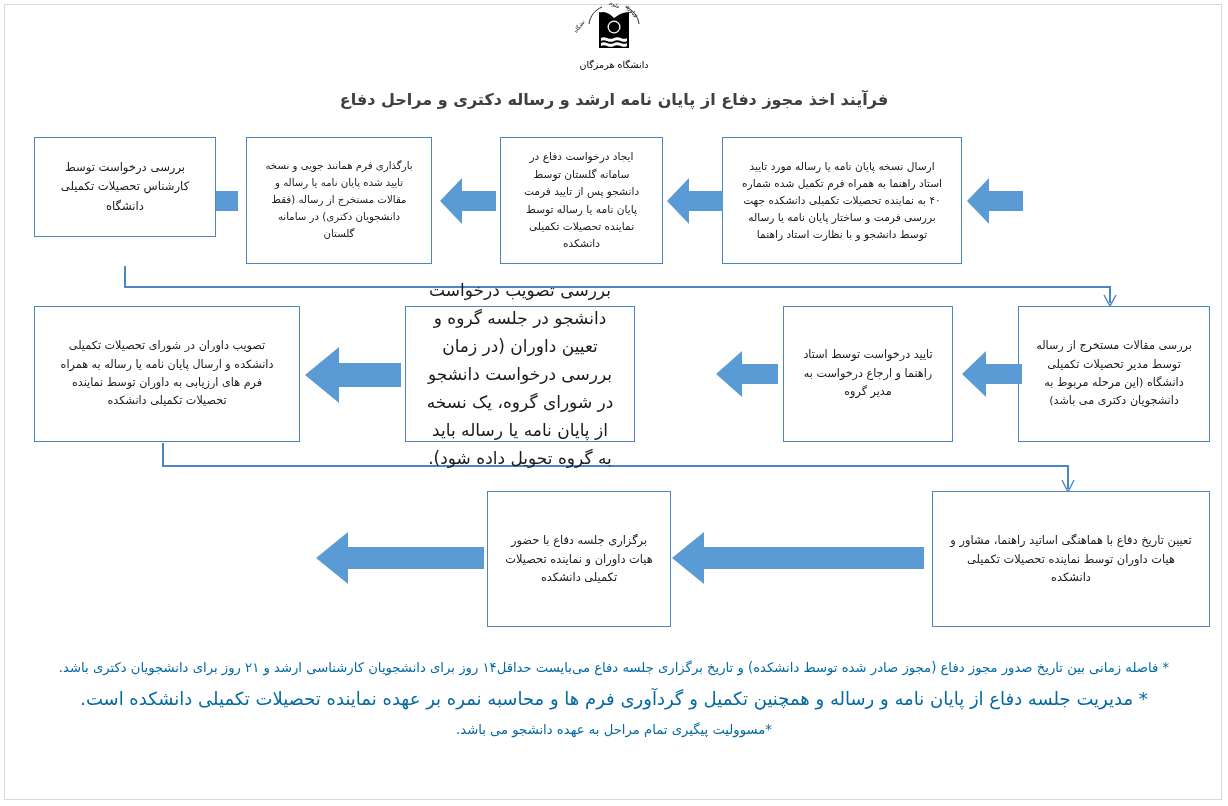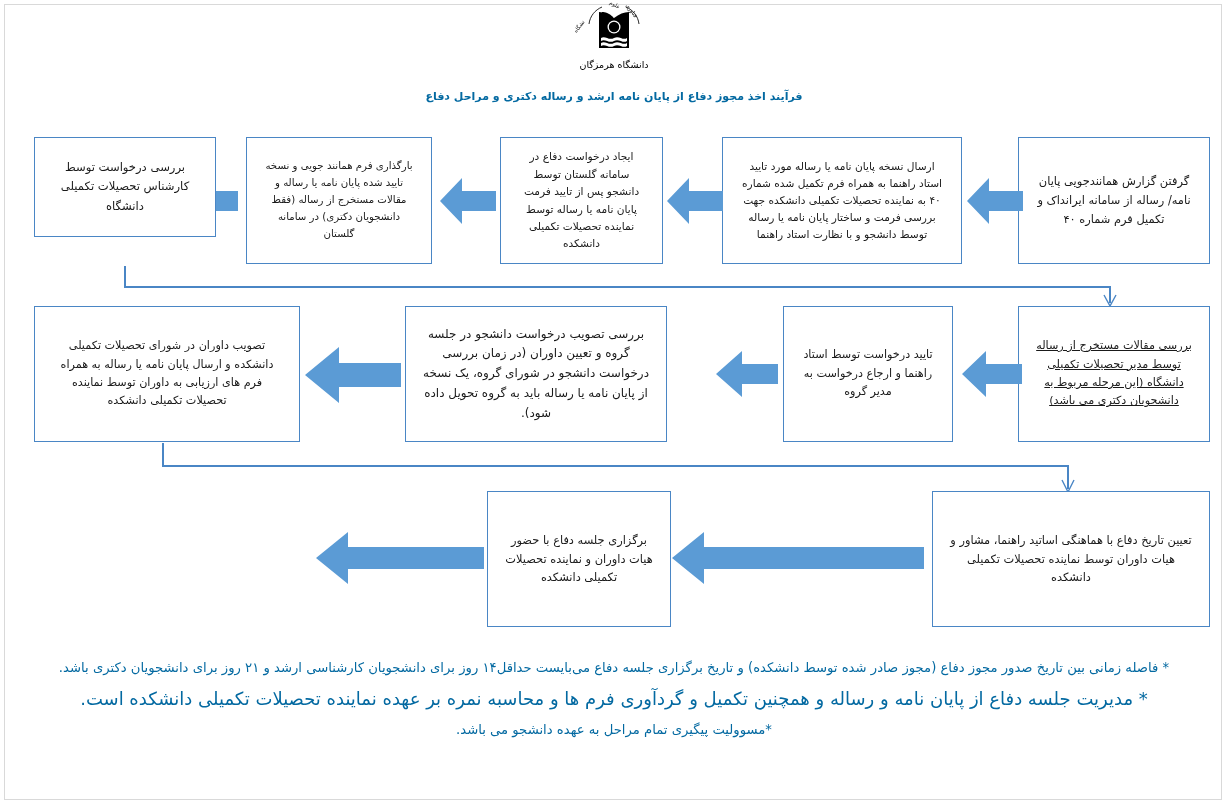--- a/index.html
+++ b/index.html
@@ -24,21 +24,21 @@
   .logo-mark{position:relative;width:78px;height:56px;}
   .logo-mark svg{display:block;}
   .logo-caption{
     font-size:9.5px;color:#000;margin-top:1px;letter-spacing:.2px;
     font-family:"DejaVu Sans","Liberation Sans",sans-serif;white-space:nowrap;
   }
 
   .doc-title{
     position:absolute;left:0;top:90px;width:1228px;
     text-align:center;
-    font-size:11px;font-weight:bold;color:#0369a1;
+    font-size:16px;font-weight:bold;color:#404040;
     letter-spacing:.1px;
     font-family:"DejaVu Sans","Liberation Sans",sans-serif;
   }
 
   
   .node{
     position:absolute;
     border:1.2px solid #4a86c5;
     background:#ffffff;
     box-sizing:border-box;
@@ -114,23 +114,20 @@
       <path d="M125 266 L125 287 L1110 287 L1110 303"></path>
       <path d="M1104 295 L1110 306 L1116 295" stroke-width="1.4"></path>
     </g>
 
     <g stroke="#4a86c5" stroke-width="2" fill="none">
       <path d="M163 443 L163 466 L1068 466 L1068 489"></path>
       <path d="M1062 480 L1068 492 L1074 480" stroke-width="1.4"></path>
     </g>
   </svg>
 
-  <div class="node" style="left:1018px;top:137px;width:192px;height:127px;font-size:11.4px;">
-    <span>گرفتن گزارش همانندجویی  پایان نامه/ رساله از سامانه ایرانداک و تکمیل فرم شماره ۴۰</span>
-  </div>
 
   <div class="arrow-left" style="left:967px;top:178px;">
     <svg width="56" height="46" viewBox="0 0 56 46" xmlns="http://www.w3.org/2000/svg">
       <path d="M56 13 L22 13 L22 0 L0 23 L22 46 L22 33 L56 33 Z" fill="#5b9bd5"></path>
     </svg>
   </div>
 
   <div class="node" style="left:722px;top:137px;width:240px;height:127px;font-size:10.6px;line-height:1.62;">
     <span>ارسال نسخه پایان نامه یا رساله مورد تایید استاد راهنما به همراه فرم تکمیل شده شماره ۴۰ به نماینده تحصیلات تکمیلی دانشکده جهت بررسی فرمت و ساختار پایان نامه یا رساله توسط دانشجو و با نظارت استاد راهنما</span>
   </div>
@@ -158,41 +155,41 @@
   <div class="arrow-left" style="left:182px;top:178px;">
     <svg width="56" height="46" viewBox="0 0 56 46" xmlns="http://www.w3.org/2000/svg">
       <path d="M56 13 L22 13 L22 0 L0 23 L22 46 L22 33 L56 33 Z" fill="#5b9bd5"></path>
     </svg>
   </div>
 
   <div class="node" style="left:34px;top:137px;width:182px;height:100px;font-size:11.6px;">
     <span>بررسی درخواست توسط کارشناس تحصیلات تکمیلی دانشگاه</span>
   </div>
 
-  <div class="node" style="left:1018px;top:306px;width:192px;height:136px;font-size:11.2px;text-decoration:underline;">
+  <div class="node" style="left:1018px;top:306px;width:192px;height:136px;font-size:11.2px;">
     <span>بررسی مقالات مستخرج از رساله توسط مدیر تحصیلات تکمیلی دانشگاه (این مرحله مربوط به دانشجویان دکتری می باشد)</span>
   </div>
 
   <div class="arrow-left" style="left:962px;top:351px;">
     <svg width="60" height="46" viewBox="0 0 60 46" xmlns="http://www.w3.org/2000/svg">
       <path d="M60 13 L24 13 L24 0 L0 23 L24 46 L24 33 L60 33 Z" fill="#5b9bd5"></path>
     </svg>
   </div>
 
   <div class="node" style="left:783px;top:306px;width:170px;height:136px;font-size:11.2px;">
     <span>تایید درخواست توسط استاد راهنما و ارجاع درخواست به مدیر گروه</span>
   </div>
 
   <div class="arrow-left" style="left:716px;top:351px;">
     <svg width="62" height="46" viewBox="0 0 62 46" xmlns="http://www.w3.org/2000/svg">
       <path d="M62 13 L26 13 L26 0 L0 23 L26 46 L26 33 L62 33 Z" fill="#5b9bd5"></path>
     </svg>
   </div>
 
-  <div class="node" style="left:405px;top:306px;width:262px;height:136px;font-size:12px;">
+  <div class="node" style="left:405px;top:306px;width:230px;height:136px;font-size:17px;">
     <span>بررسی تصویب درخواست دانشجو در جلسه گروه و تعیین داوران (در زمان بررسی درخواست دانشجو در شورای گروه، یک نسخه از پایان نامه یا رساله باید به گروه تحویل داده شود).</span>
   </div>
 
   <div class="arrow-left" style="left:305px;top:347px;">
     <svg width="96" height="56" viewBox="0 0 96 56" xmlns="http://www.w3.org/2000/svg">
       <path d="M96 16 L34 16 L34 0 L0 28 L34 56 L34 40 L96 40 Z" fill="#5b9bd5"></path>
     </svg>
   </div>
 
   <div class="node" style="left:34px;top:306px;width:266px;height:136px;font-size:11.2px;">

